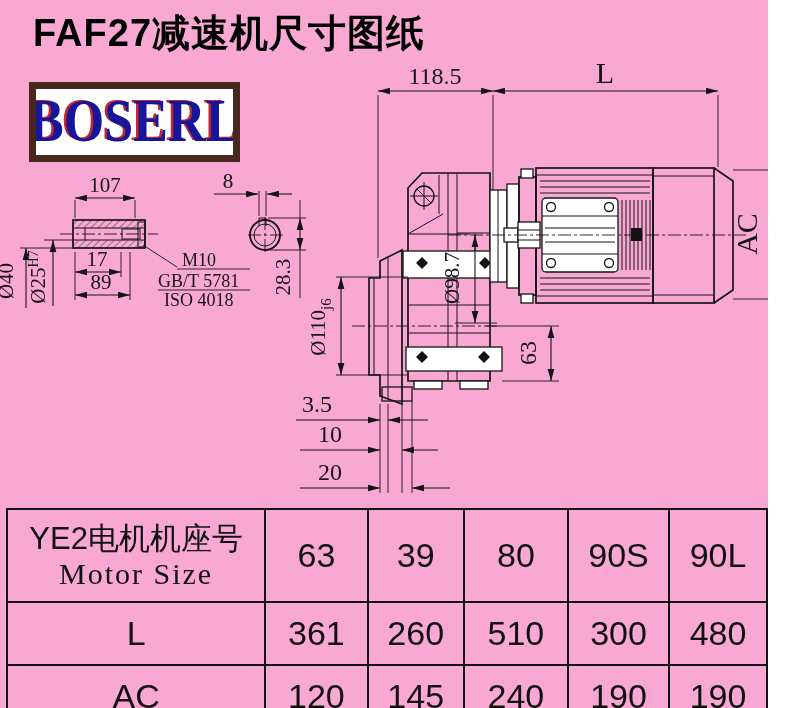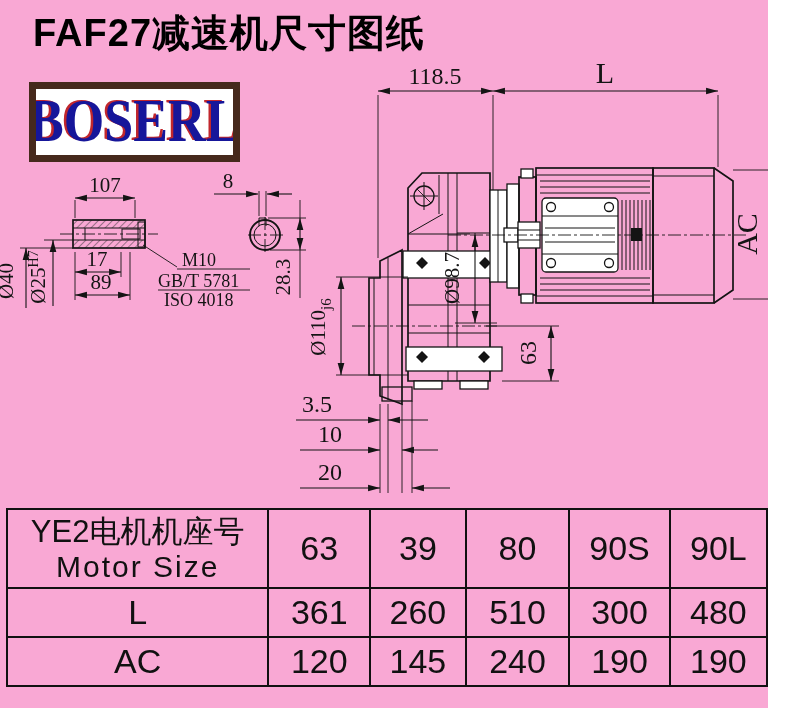--- a/index.html
+++ b/index.html
@@ -18,24 +18,24 @@
   .dimmed{font-family:"Liberation Serif",serif;font-size:24px;}
   .note{font-family:"Liberation Serif",serif;font-size:18px;}
   .ol{stroke:#141414;stroke-width:1.7;fill:none;}
   .il{stroke:#141414;stroke-width:1;fill:none;}
   .wl{stroke:#141414;stroke-width:1.3;fill:#fff;}
   .wn{stroke:#141414;stroke-width:1.3;fill:none;}
   .dl{stroke:#141414;stroke-width:1.1;fill:none;}
   .el{stroke:#141414;stroke-width:0.9;fill:none;}
   .cl{stroke:#141414;stroke-width:0.9;fill:none;stroke-dasharray:13 3 3 3;}
   .spec-table{position:absolute;left:6px;top:508px;border-collapse:collapse;table-layout:fixed;}
-  .spec-table td{border:2.5px solid #111;text-align:center;vertical-align:middle;padding:4px;
+  .spec-table td{border:2.5px solid #111;text-align:center;vertical-align:middle;padding:11px;
                  font-size:34px;font-family:"Liberation Sans",sans-serif;color:#111;}
   .spec-table .cn{font-size:31px;line-height:1.15;}
-  .spec-table .en{font-size:30px;font-family:Liberation Sans, sans-serif;letter-spacing:2px;line-height:1.1;}
+  .spec-table .en{font-size:30px;font-family:Liberation Serif, serif;letter-spacing:2px;line-height:1.1;}
 </style>
 </head>
 <body>
 
 <div class="page">
 
   <h1 class="title">FAF27减速机尺寸图纸</h1>
 
   <div class="logo">
     <span class="logo-text">BOSERL</span>

